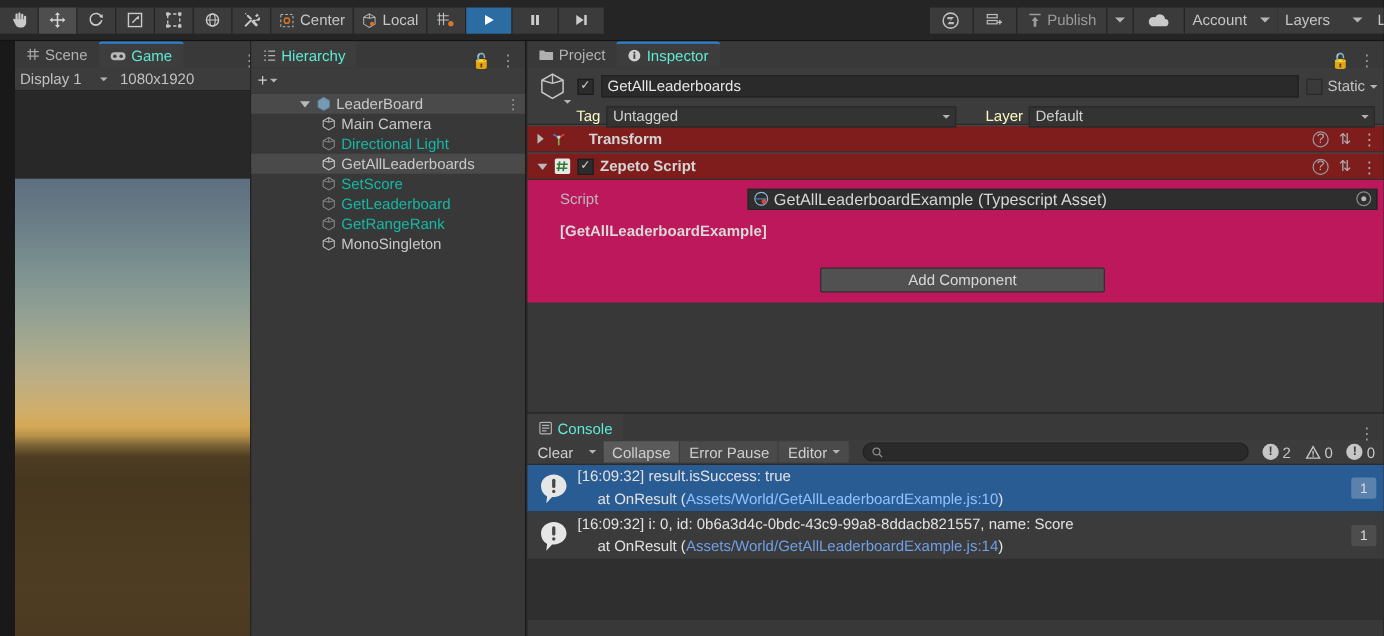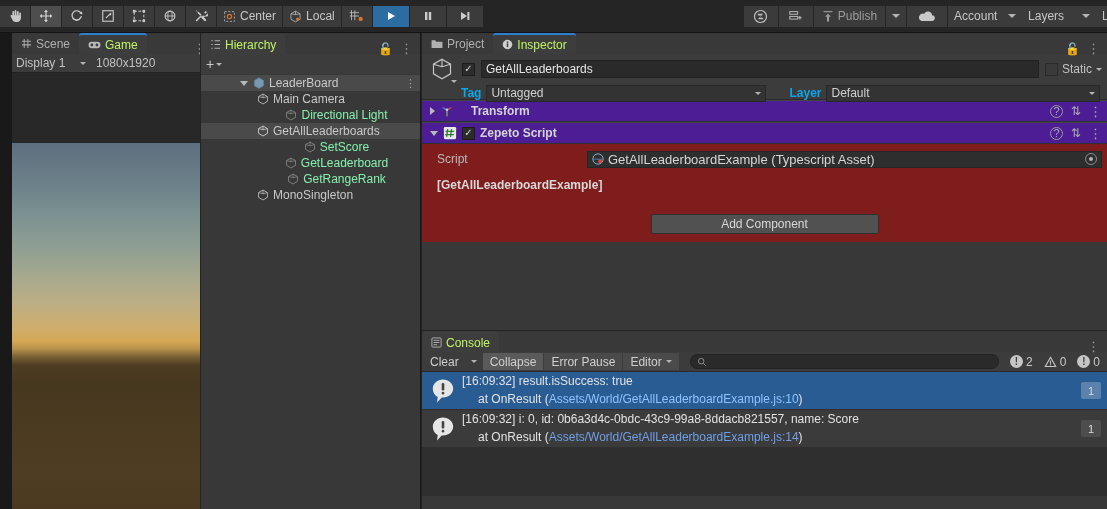--- a/index.html
+++ b/index.html
@@ -54,21 +54,21 @@
   
   .panel-tabbar {
     height: 21px; background: #393939; display: flex; align-items: flex-end;
     position: relative;
   }
   .tab {
     height: 21px; padding: 0 9px; display: flex; align-items: center; gap: 4px;
     font-size: 12px; color: #b0b0b0; background: transparent; cursor: pointer;
     border-top-left-radius: 3px; border-top-right-radius: 3px; white-space: nowrap;
   }
-  .tab.selected { background: #3d3d3d; color: #bef264; border-top: 2px solid #2f7fd1; }
+  .tab.selected { background: #3d3d3d; color: #5eead4; border-top: 2px solid #2f7fd1; }
   .tab.selected.nosel { border-top: 2px solid transparent; }
   .tab-icons { margin-left: auto; display: flex; align-items: center; gap: 7px; padding-right: 7px; color: #9a9a9a; }
 
   
   .gameview { position: absolute; left: 12px; top: 33px; width: 200px; height: 476px; background: #393939; }
   .gv-tabs { height: 21px; background: #393939; display: flex; align-items: flex-end; }
   .gv-toolbar { height: 19px; background: #3c3c3c; display: flex; align-items: center; gap: 0; border-bottom: 1px solid #232323; }
   .gv-dd { height: 17px; display: flex; align-items: center; padding: 0 4px; gap: 5px; color: #c2c2c2; font-size: 12px; background: #3c3c3c; cursor: pointer; }
   .gv-res { color: #c2c2c2; font-size: 12px; padding-left: 6px; }
   .gv-canvas {
@@ -102,21 +102,21 @@
     flex: 1; height: 16px; background: #2a2a2a; border-radius: 8px;
     display: flex; align-items: center; padding: 0 6px; gap: 4px;
     color: #7d7d7d; font-size: 11px; border: 1px solid #212121;
   }
   .hier-list { padding-top: 1px; }
   .hier-row {
     height: 16px; display: flex; align-items: center; font-size: 12px;
     color: #c8c8c8; cursor: pointer; padding-right: 4px; position: relative;
   }
   .hier-row.sel { background: #4a4a4a; }
-  .hier-row.dim { color: #86efac; justify-content: center; }
+  .hier-row.dim { color: #14b8a6; }
   .hier-row .twist { width: 14px; display: flex; align-items: center; justify-content: center; }
   .hier-row .gicon { width: 16px; display: flex; align-items: center; justify-content: center; margin-right: 2px; }
   .hier-row .kebab { margin-left: auto; color: #a5a5a5; letter-spacing: 0; font-size: 11px; }
 
   
   .inspector { position: absolute; left: 421px; top: 33px; width: 686px; height: 297px; background: #383838; border-left: 1px solid #232323; }
   .insp-header {
     height: 46px; background: #3c3c3c; padding: 5px 5px 0 6px;
     border-bottom: 1px solid #2a2a2a;
   }
@@ -127,39 +127,39 @@
     display: flex; align-items: center; justify-content: center; cursor: pointer;
     color: #d6d6d6; font-size: 10px; line-height: 1;
   }
   .name-field {
     flex: 1; height: 18px; background: #2a2a2a; border: 1px solid #212121;
     color: #e6e6e6; font-size: 12px; display: flex; align-items: center; padding: 0 4px;
   }
   .static-grp { display: flex; align-items: center; gap: 4px; color: #c2c2c2; font-size: 12px; }
   .static-chk { width: 13px; height: 13px; background: #3a3a3a; border: 1px solid #2a2a2a; }
   .insp-row2 { display: flex; align-items: center; gap: 5px; height: 18px; margin-top: 5px; padding-left: 33px; }
-  .lbl { color: #0ea5e9; font-size: 12px; font-weight: bold; }
+  .lbl { color: #fef9c3; font-size: 12px; }
   .dd-field {
     height: 17px; background: #333333; border: 1px solid #282828;
     display: flex; align-items: center; justify-content: space-between;
     padding: 0 4px; color: #d0d0d0; font-size: 12px; cursor: pointer; gap: 48px;
   }
 
   .comp-header {
-    height: 22px; background: #4c1d95; display: flex; align-items: center;
+    height: 22px; background: #7f1d1d; display: flex; align-items: center;
     gap: 5px; padding: 0 5px; border-bottom: 1px solid #303030;
     border-top: 1px solid #464646;
   }
   .comp-title { font-size: 12px; color: #d4d4d4; font-weight: bold; }
   .comp-right { margin-left: auto; display: flex; align-items: center; gap: 8px; color: #aeaeae; }
   .tri { width: 0; height: 0; }
   .tri-right { border-top: 4px solid transparent; border-bottom: 4px solid transparent; border-left: 5px solid #b9b9b9; }
   .tri-down { border-left: 4px solid transparent; border-right: 4px solid transparent; border-top: 5px solid #b9b9b9; }
 
-  .comp-body { background: #7f1d1d; padding: 6px 5px 8px 5px; }
+  .comp-body { background: #be185d; padding: 6px 5px 8px 16px; }
   .prop-row { display: flex; align-items: center; height: 18px; margin-bottom: 3px; }
   .prop-label { width: 160px; color: #b9b9b9; font-size: 12px; padding-left: 10px; }
   .obj-field {
     flex: 1; height: 17px; background: #2e2e2e; border: 1px solid #262626;
     display: flex; align-items: center; gap: 4px; padding: 0 4px; color: #d6d6d6; font-size: 13px;
   }
   .obj-field .dot { margin-left: auto; width: 12px; height: 12px; border-radius: 50%; border: 1px solid #8a8a8a; display: flex; align-items: center; justify-content: center; }
   .obj-field .dot i { width: 4px; height: 4px; background: #b5b5b5; border-radius: 50%; display:block; }
   .script-note { color: #d8d8d8; font-size: 12px; font-weight: bold; padding-left: 10px; margin-top: 10px; }
 

